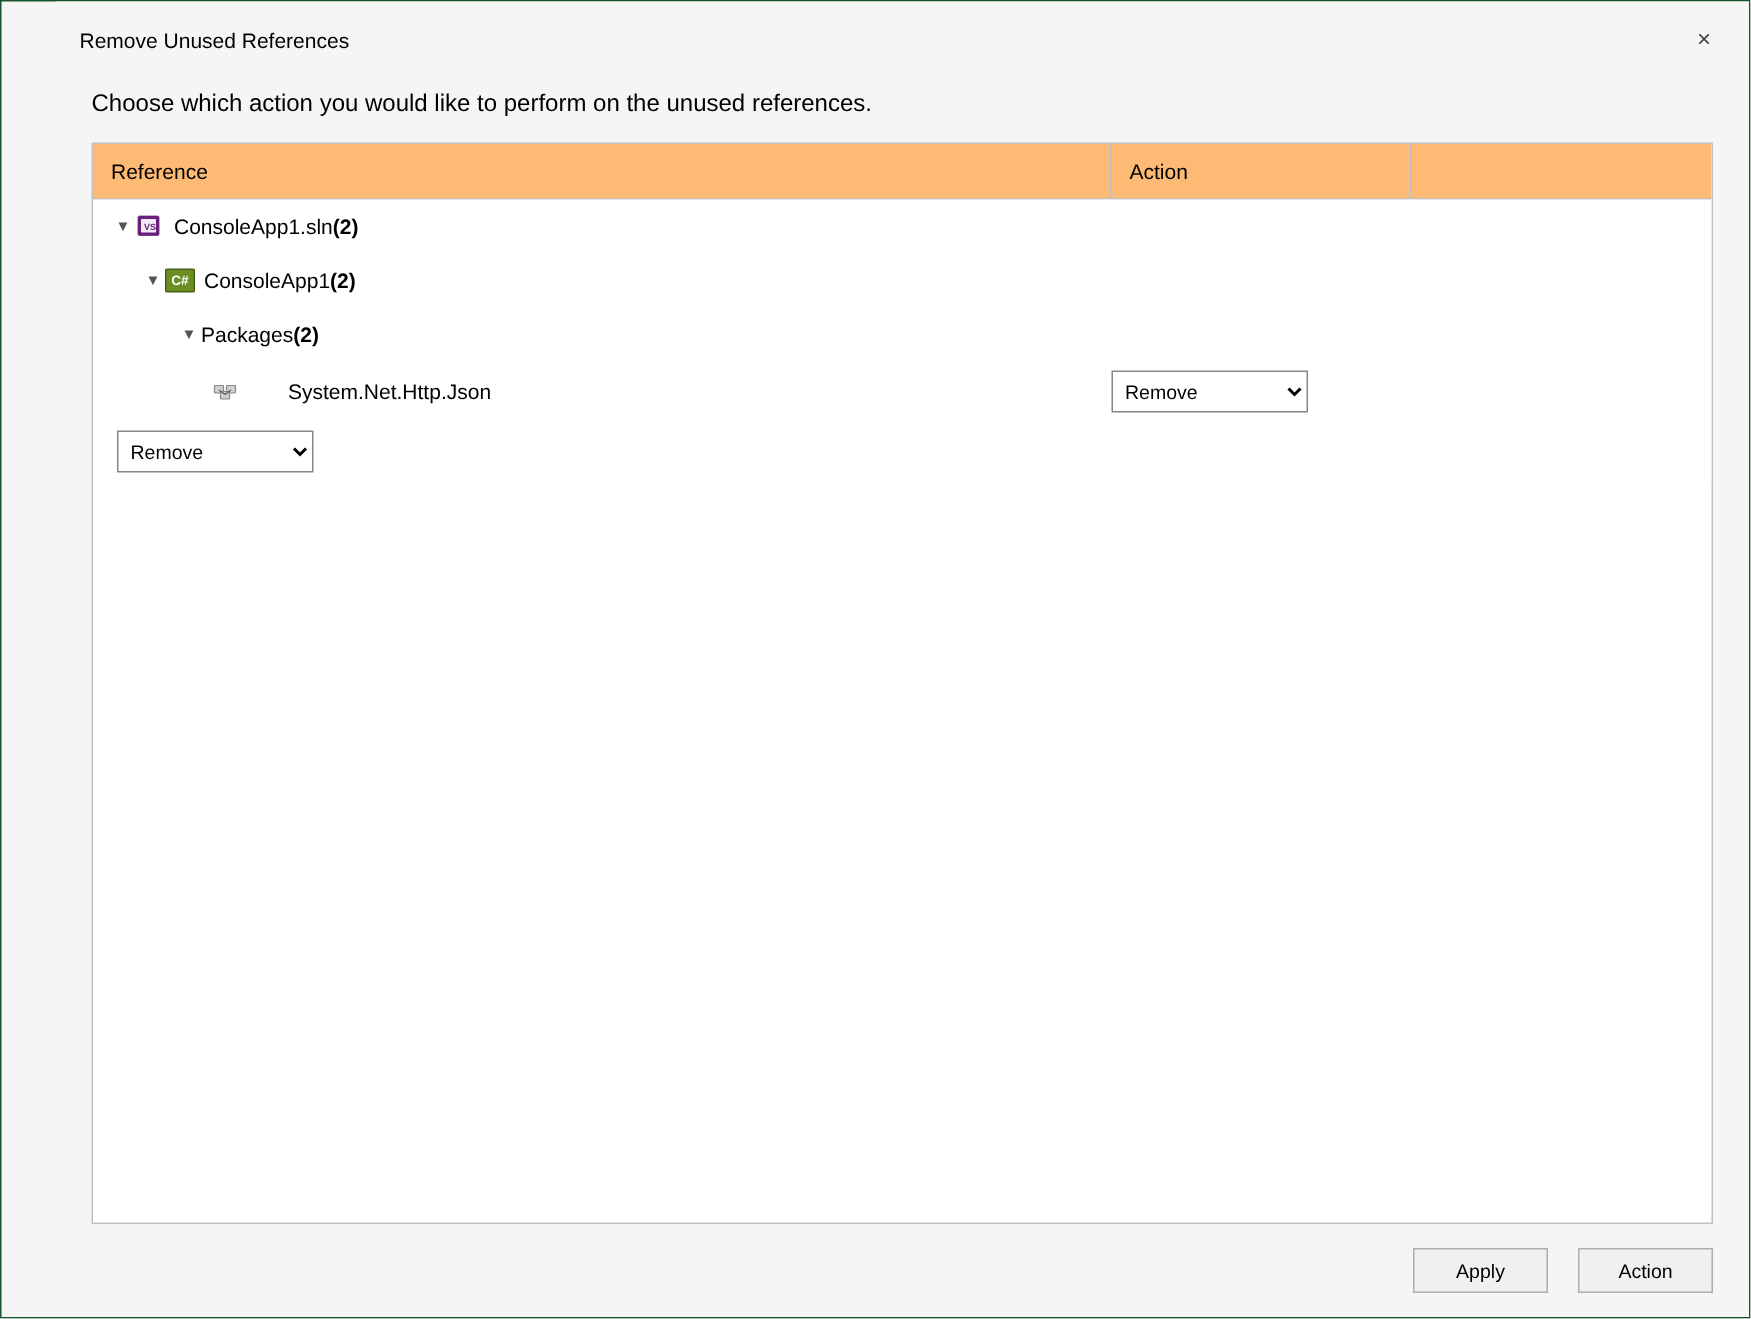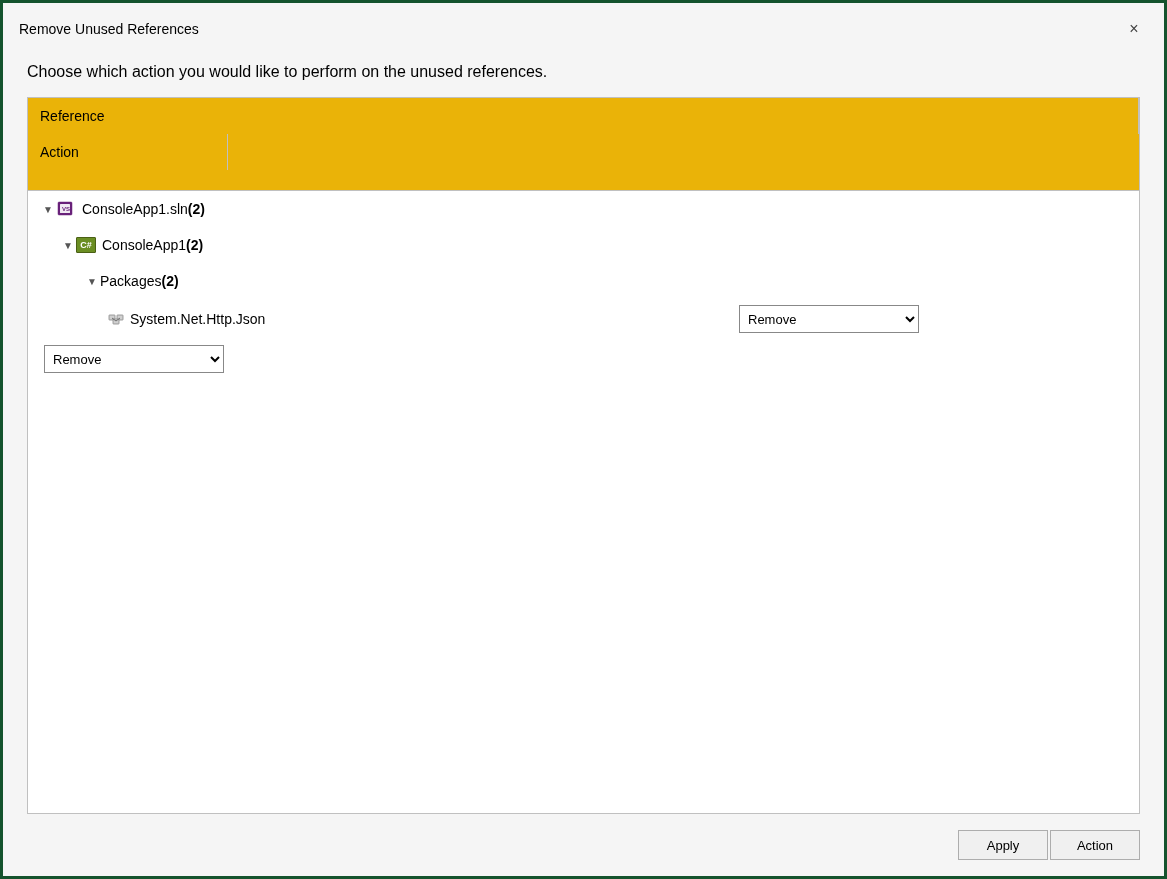--- a/index.html
+++ b/index.html
@@ -13,27 +13,28 @@
       display: flex;
       align-items: center;
       justify-content: center;
       min-height: 100vh;
       font-family: 'Segoe UI', Tahoma, Geneva, Verdana, sans-serif;
       font-size: 14px;
     }
 
     .dialog {
       background: #f5f5f5;
-      border: 3px solid #14532d;
+      border: 1px solid #14532d;
       width: 1167px;
       height: 879px;
       display: flex;
       flex-direction: column;
       box-shadow: 2px 2px 8px rgba(0,0,0,0.2);
       position: relative;
+      padding-left: 36px;
     }
 
     .title-bar {
       background: #f5f5f5;
       display: flex;
       align-items: center;
       justify-content: space-between;
       padding: 12px 16px 8px 16px;
       border-bottom: none;
     }
@@ -67,23 +68,22 @@
     .table-container {
       margin: 0 24px;
       border: 1px solid #c0c0c0;
       flex: 1;
       background: #fff;
       overflow: hidden;
     }
 
     .table-header {
       display: flex;
-      background: #eab308;
+      background: #fdba74;
       border-bottom: 1px solid #c0c0c0;
-      flex-direction: column;
     }
 
     .col-reference {
       flex: 1;
       padding: 10px 12px;
       font-weight: 400;
       color: #000;
       border-right: 1px solid #c0c0c0;
     }
 
@@ -122,21 +122,21 @@
       padding: 0 8px;
     }
 
     .tree-row-extra {
       width: 200px;
     }
 
     .indent-0 { padding-left: 4px; }
     .indent-1 { padding-left: 24px; }
     .indent-2 { padding-left: 48px; }
-    .indent-3 { padding-left: 72px; }
+    .indent-3 { padding-left: 72px; gap: 28px; }
 
     .expand-arrow {
       width: 16px;
       height: 16px;
       display: inline-flex;
       align-items: center;
       justify-content: center;
       color: #555;
       font-size: 10px;
       cursor: pointer;
@@ -181,36 +181,36 @@
 
     .pkg-icon {
       display: inline-block;
       width: 16px;
       height: 16px;
       margin-right: 6px;
       flex-shrink: 0;
     }
 
     select.action-select {
-      width: 180px;
+      width: 131px;
       height: 28px;
       border: 1px solid #888;
       background: #fff;
       font-size: 13px;
       padding: 2px 4px;
       cursor: pointer;
       appearance: auto;
     }
 
     .footer {
       display: flex;
       justify-content: flex-end;
       align-items: flex-end;
       padding: 16px 24px;
-      gap: 2px;
+      gap: 20px;
     }
 
     .btn {
       min-width: 90px;
       height: 30px;
       border: 1px solid #adadad;
       background: #f0f0f0;
       font-size: 13px;
       cursor: pointer;
       padding: 4px 16px;

